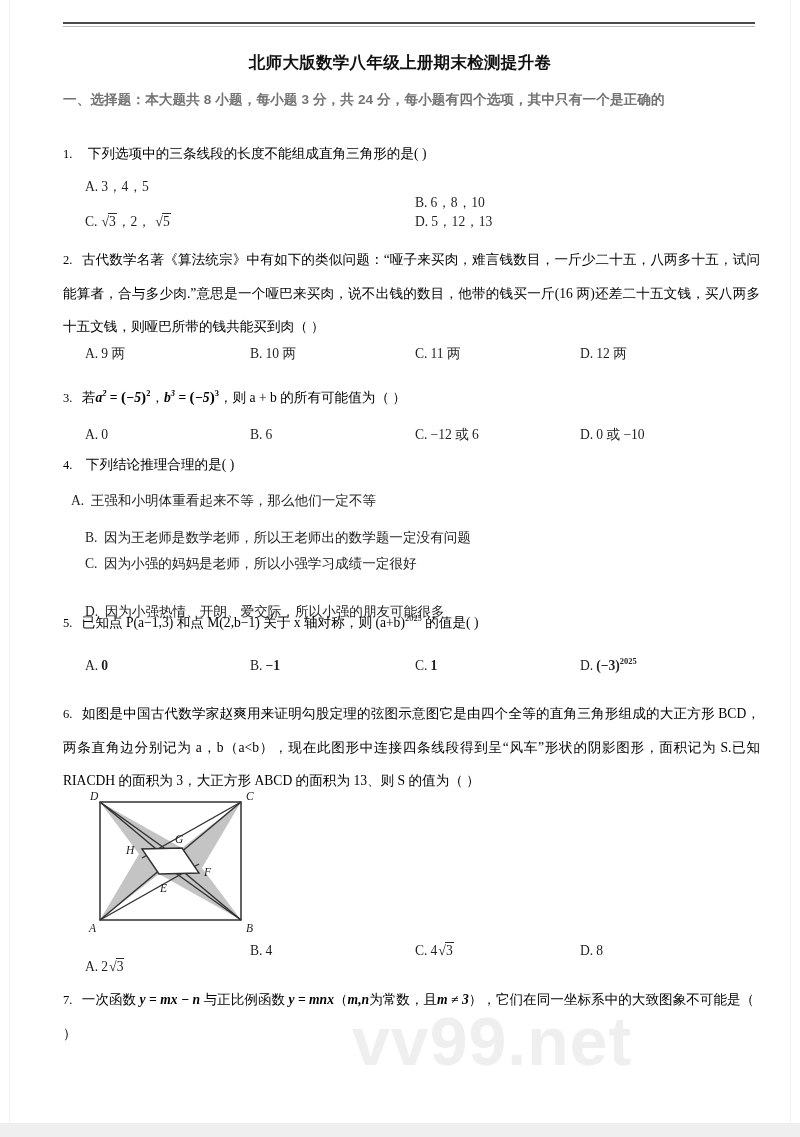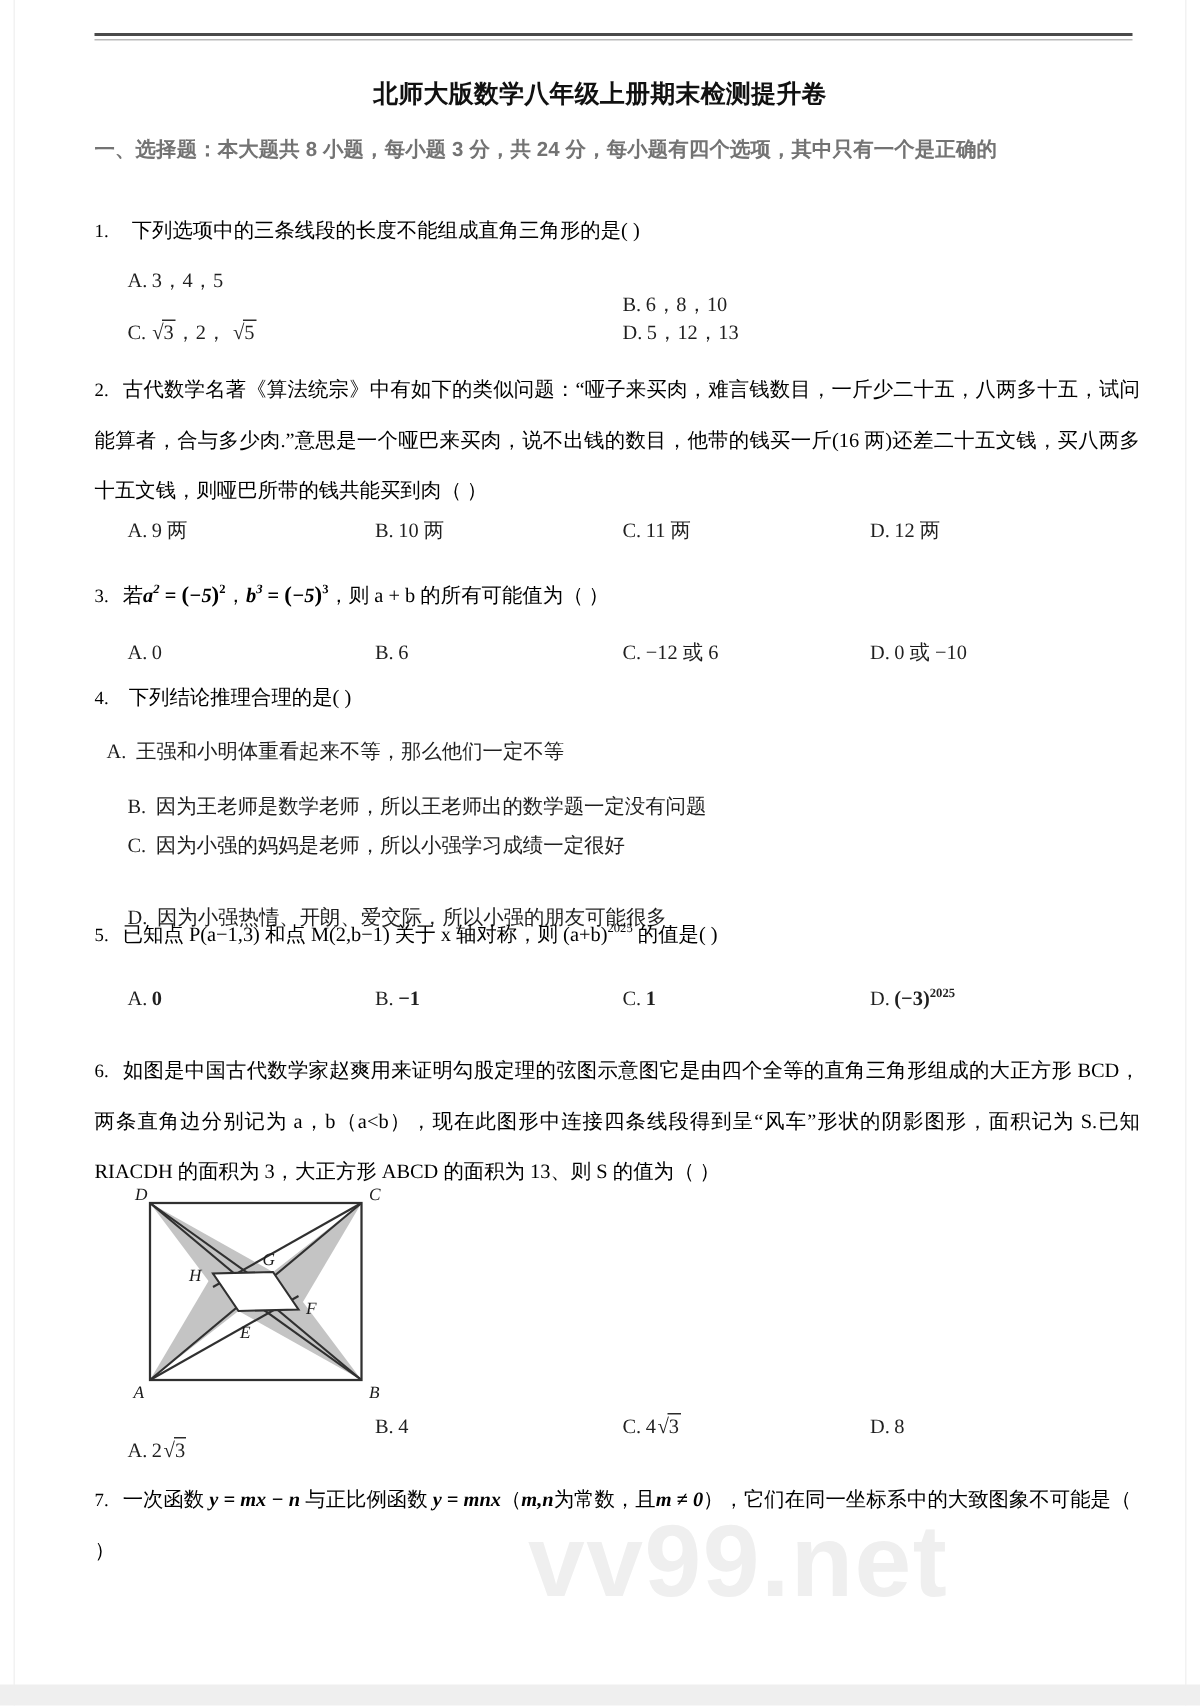--- a/index.html
+++ b/index.html
@@ -350,20 +350,20 @@
         <span class="lbl">C.</span>4<span class="sqrt"><span class="radical">√</span><span class="rad-body">3</span></span>
       </div>
       <div class="opt" style="left:580px;">
         <span class="lbl">D.</span><span>8</span>
       </div>
     </div>
 
     <div class="q" style="top:983px;line-height:33px;width:697px;">
       <span class="qnum">7.</span>
       <span class="q-body" style="margin-left:6px;">
-        <span>一次函数 </span><span class="mi mb">y = mx − n</span><span> 与正比例函数 </span><span class="mi mb">y = mnx</span><span>（</span><span class="mi mb">m,n</span><span>为常数，且</span><span class="mi mb">m ≠ 0</span><span>），它们在同一坐标系中的大致图象不可能是（      ）</span>
+        <span>一次函数 </span><span class="mi mb">y = mx − n</span><span> 与正比例函数 </span><span class="mi mb">y = mnx</span><span>（</span><span class="mi mb">m,n</span><span>为常数，且</span><span class="mi mb">m ≠ 3</span><span>），它们在同一坐标系中的大致图象不可能是（      ）</span>
       </span>
     </div>
 
   </div>
 
   <div class="page-footer-strip"></div>
 </div>
 
 </body></html>

